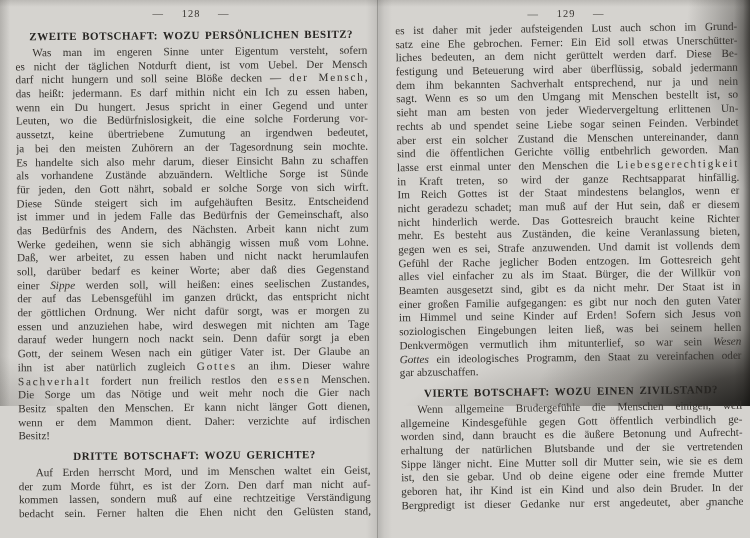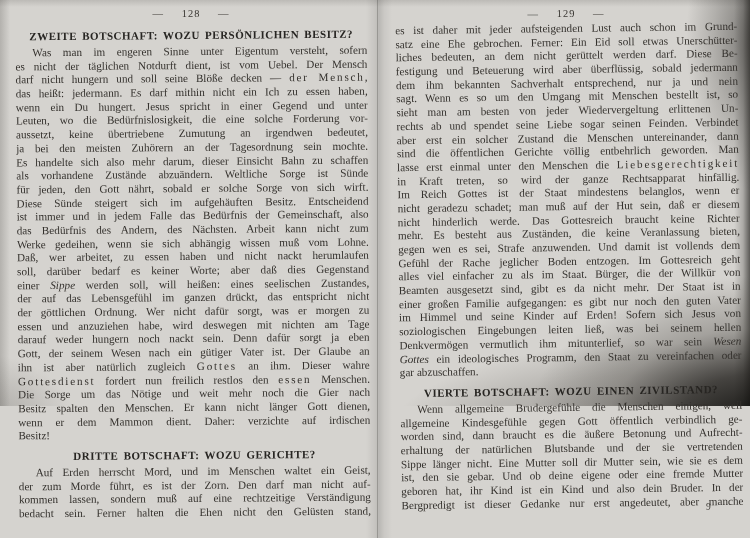--- a/index.html
+++ b/index.html
@@ -94,21 +94,21 @@
             <div class="line">Werke gedeihen, wenn sie sich abhängig wissen muß vom Lohne.</div>
             <div class="line">Daß, wer arbeitet, zu essen haben und nicht nackt herumlaufen</div>
             <div class="line">soll, darüber bedarf es keiner Worte; aber daß dies Gegenstand</div>
             <div class="line">einer <i>Sippe</i> werden soll, will heißen: eines seelischen Zustandes,</div>
             <div class="line">der auf das Lebensgefühl im ganzen drückt, das entspricht nicht</div>
             <div class="line">der göttlichen Ordnung. Wer nicht dafür sorgt, was er morgen zu</div>
             <div class="line">essen und anzuziehen habe, wird deswegen mit nichten am Tage</div>
             <div class="line">darauf weder hungern noch nackt sein. Denn dafür sorgt ja eben</div>
             <div class="line">Gott, der seinem Wesen nach ein gütiger Vater ist. Der Glaube an</div>
             <div class="line">ihn ist aber natürlich zugleich <span class="sp">Gottes</span> an ihm. Dieser wahre</div>
-            <div class="line"><span class="sp">Gottesdienst</span> fordert nun freilich restlos den <span class="sp">essen</span> Menschen.</div>
+            <div class="line"><span class="sp">Sachverhalt</span> fordert nun freilich restlos den <span class="sp">essen</span> Menschen.</div>
             <div class="line">Die Sorge um das Nötige und weit mehr noch die Gier nach</div>
             <div class="line">Besitz spalten den Menschen. Er kann nicht länger Gott dienen,</div>
             <div class="line">wenn er dem Mammon dient. Daher: verzichte auf irdischen</div>
             <div class="line flush">Besitz!</div>
           </div>
           <div class="heading">DRITTE BOTSCHAFT: WOZU GERICHTE?</div>
           <div class="para">
             <div class="line indent">Auf Erden herrscht Mord, und im Menschen waltet ein Geist,</div>
             <div class="line">der zum Morde führt, es ist der Zorn. Den darf man nicht auf-</div>
             <div class="line">kommen lassen, sondern muß auf eine rechtzeitige Verständigung</div>

